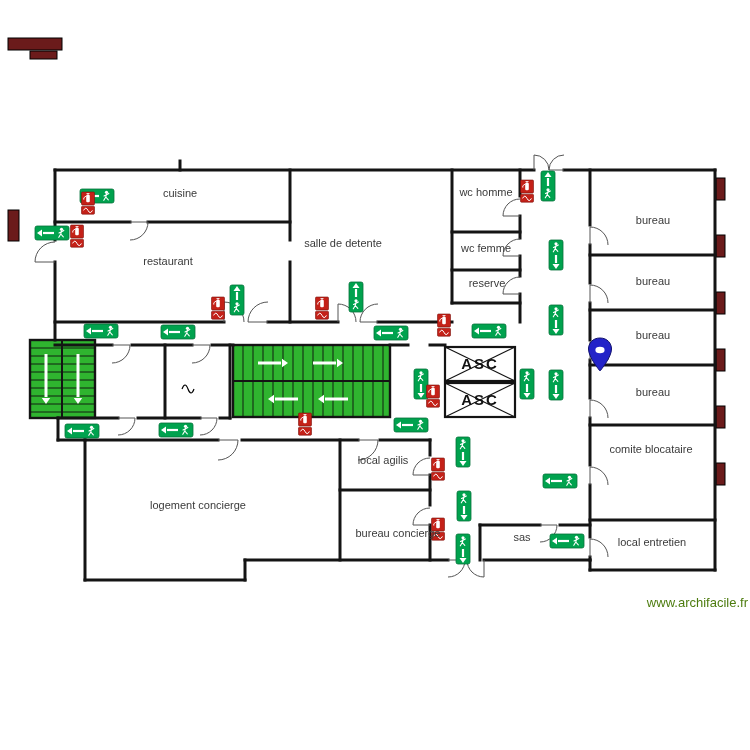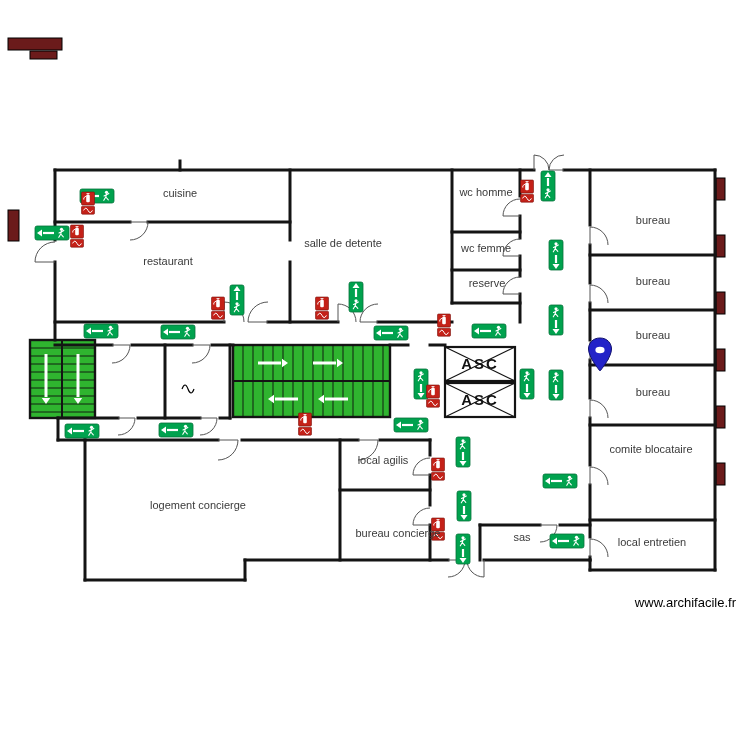--- a/index.html
+++ b/index.html
@@ -1,19 +1,19 @@
 <!DOCTYPE html>
 <html><head>
 <meta charset="utf-8">
 <style>
   html,body{margin:0;padding:0;background:#fff;}
   #canvas{position:relative;width:750px;height:750px;background:#ffffff;overflow:hidden;
           font-family:"Liberation Sans",sans-serif;}
   #plan{position:absolute;left:0;top:0;}
-  #watermark{position:absolute;right:14px;top:595px;font-size:13px;color:#000000;}
+  #watermark{position:absolute;right:2px;top:595px;font-size:13px;color:#4d7c0f;}
   svg text{font-family:"Liberation Sans",sans-serif;}
 </style>
 </head>
 <body>
 
 <div id="canvas">
   <svg id="plan" width="750" height="750" viewBox="0 0 750 750">
       <rect x="8" y="38" width="54" height="12" fill="#6B1B1B" stroke="#000" stroke-width="1"></rect>
       <rect x="30" y="51" width="27" height="8" fill="#6B1B1B" stroke="#000" stroke-width="1"></rect>
       <rect x="8" y="210" width="11" height="31" fill="#6B1B1B" stroke="#000" stroke-width="1"></rect>

